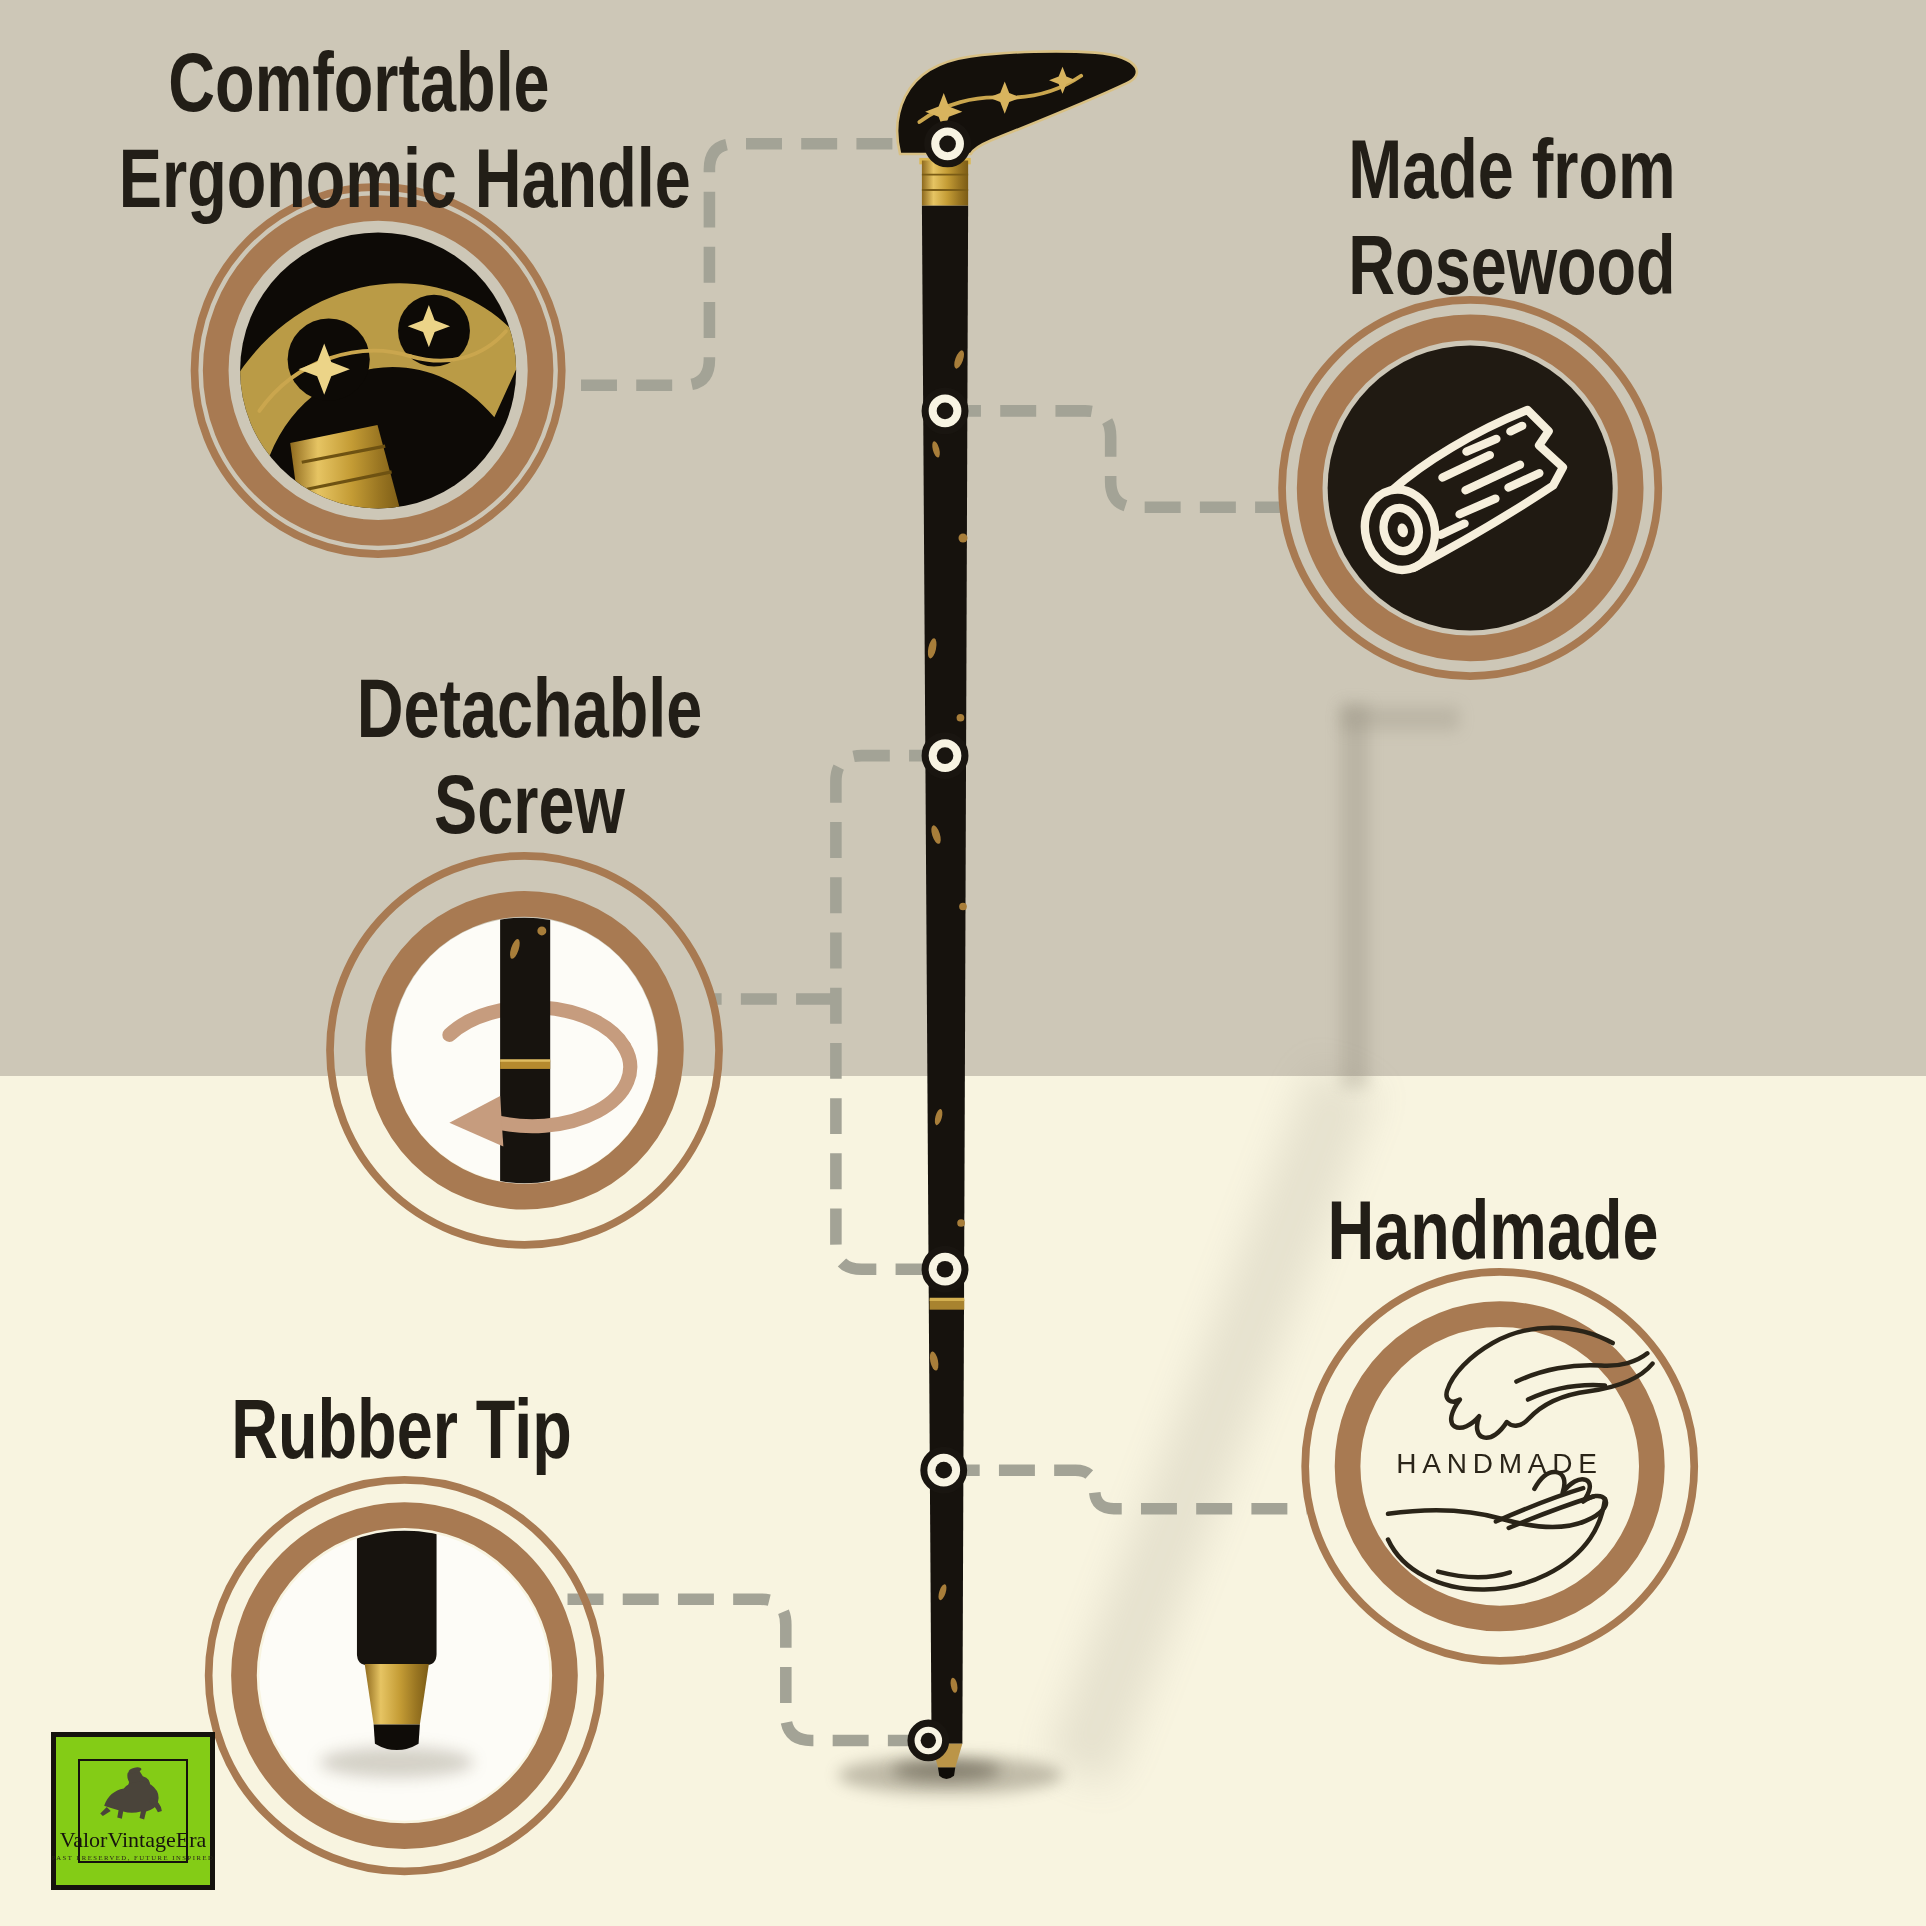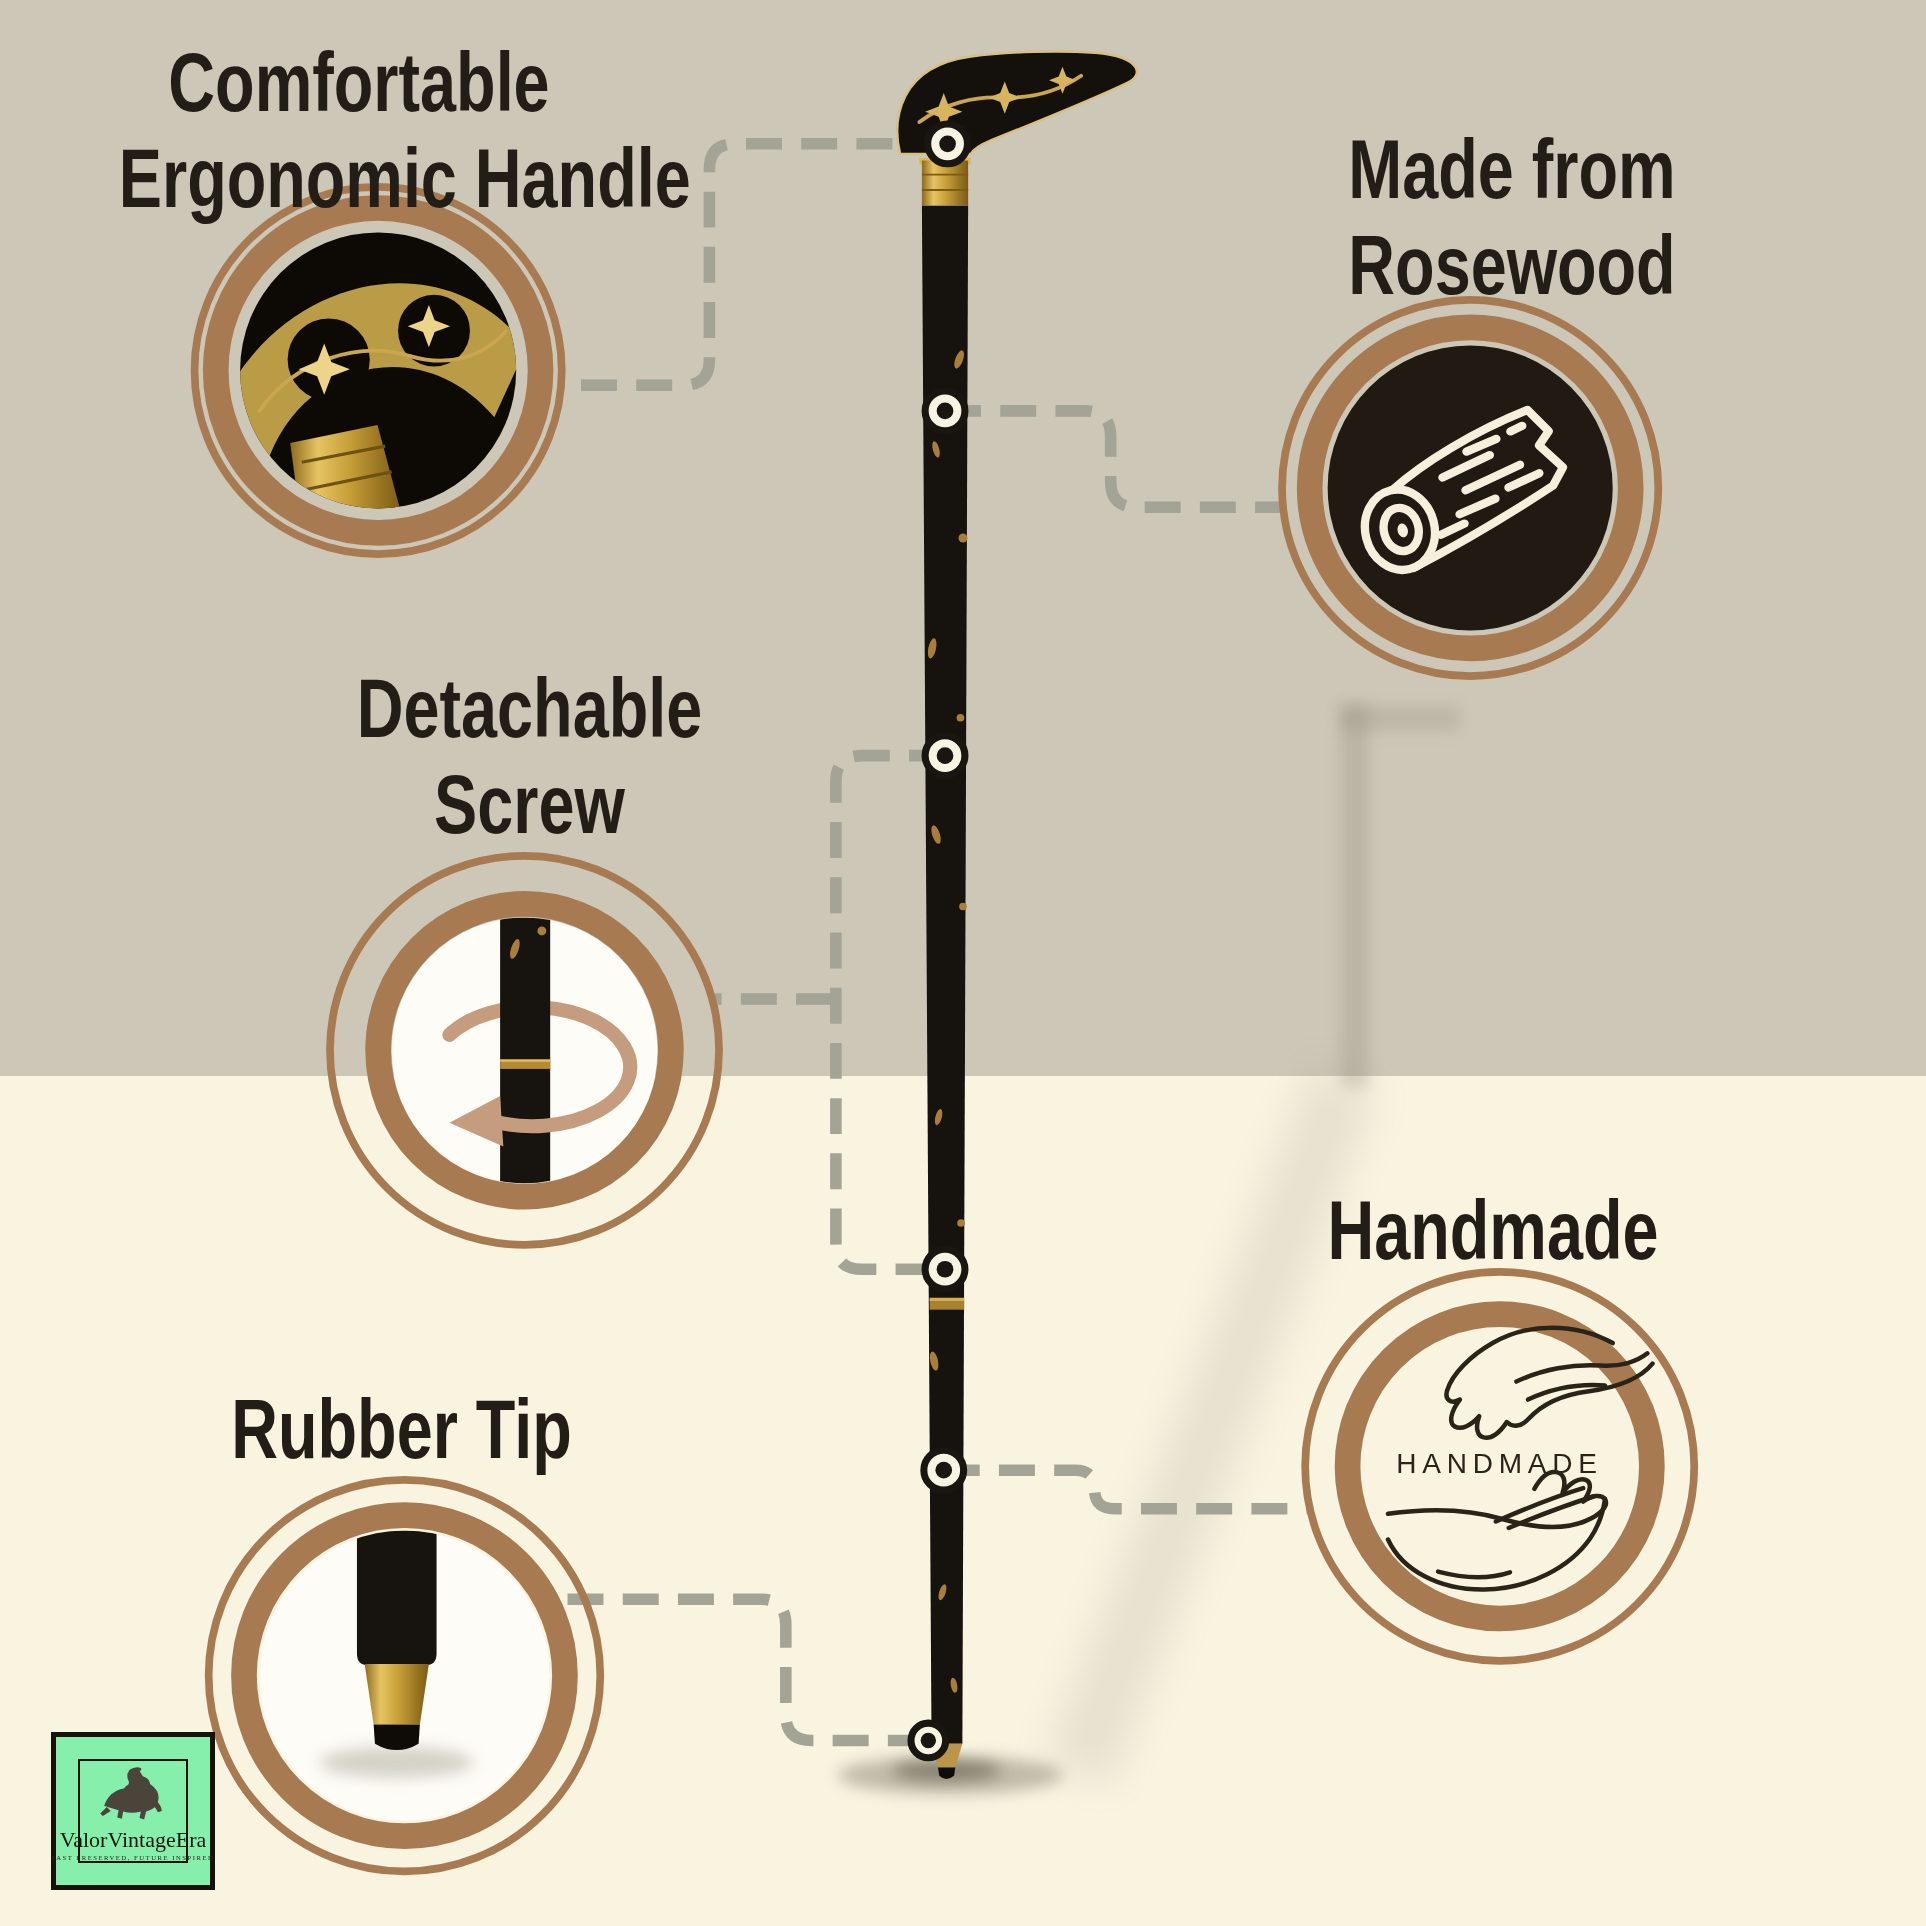--- a/index.html
+++ b/index.html
@@ -26,21 +26,21 @@
   .speck{fill:var(--speck)}
   .goldline{fill:none;stroke:#caa64e;stroke-width:6;stroke-linecap:round}
   
   .heading{position:absolute;font-weight:bold;font-size:83px;line-height:96px;
            color:var(--heading);text-align:center;transform:scaleX(0.78);transform-origin:center;
            letter-spacing:0px;white-space:nowrap}
   .badge-text{position:absolute;font-size:28px;letter-spacing:5.8px;color:var(--hand-line);
               text-align:center;font-weight:400}
   
   .logo-box{position:absolute;left:51px;top:1732px;width:164px;height:158px;
-            background:#86efac;border:5.1px solid #15120d;padding:22px}
+            background:#84cc16;border:5.1px solid #15120d;padding:22px}
   .logo-inner{width:100%;height:100%;border:2.6px solid #15120d;display:flex;flex-direction:column;
               align-items:center;justify-content:flex-start;padding-top:3.9px}
   .logo-name{font-family:"Liberation Serif",serif;font-size:22px;color:#17140e;line-height:23px}
   .logo-tagline{font-family:"Liberation Serif",serif;font-size:6.7px;letter-spacing:1.5px;
                 color:#2a261c;margin-top:3.2px;white-space:nowrap}
 </style>
 </head>
 <body>
 
 <div class="canvas">

